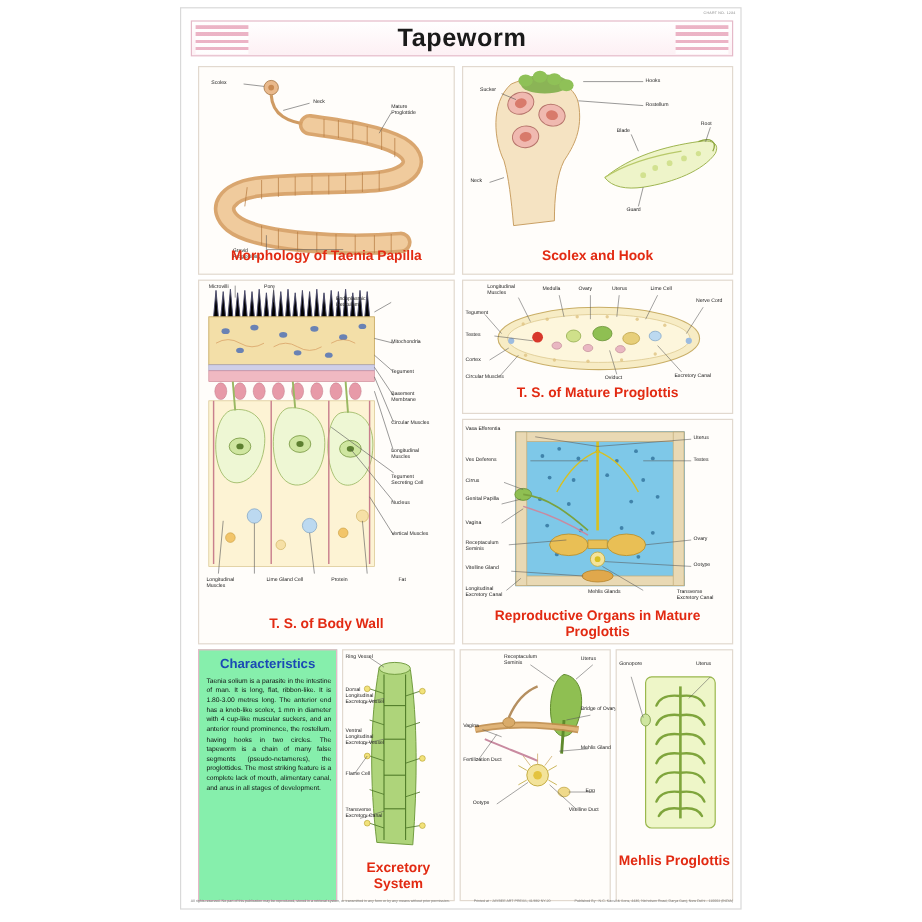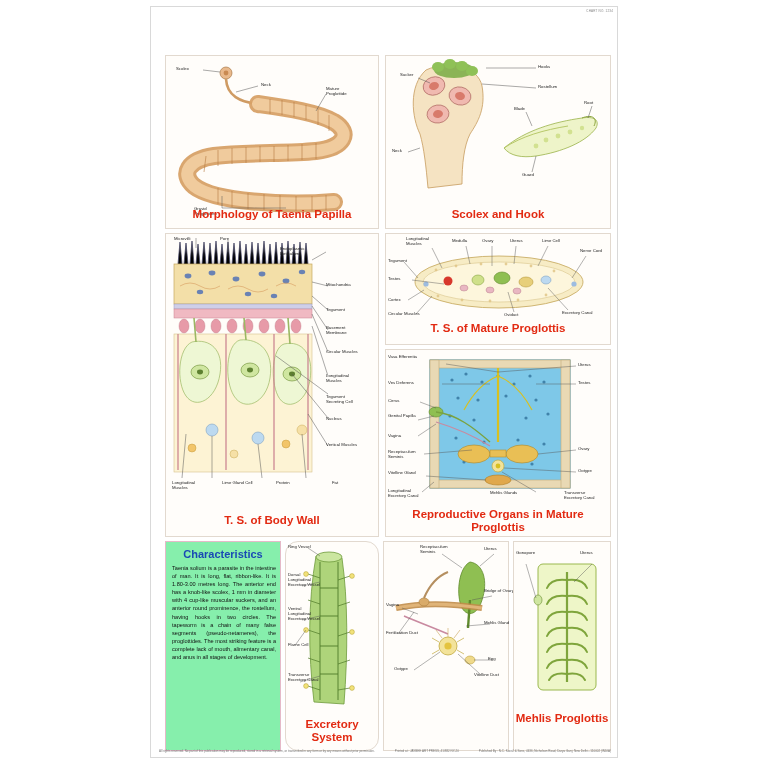--- a/index.html
+++ b/index.html
@@ -46,21 +46,21 @@
     position:absolute;font-size:4.3px;color:#222;line-height:5.2px;white-space:nowrap;
   }
   .lbl.w{white-space:normal;width:34px;}
   
   #p1{left:14px;top:48px;width:214px;height:174px;}
   #p2{left:234px;top:48px;width:226px;height:174px;}
   #p3{left:14px;top:226px;width:214px;height:304px;}
   #p4{left:234px;top:226px;width:226px;height:112px;}
   #p5{left:234px;top:342px;width:226px;height:188px;}
   #p6{left:14px;top:534px;width:116px;height:210px;background:#86efac;border-color:#e5b9c8;}
-  #p7{left:134px;top:534px;width:94px;height:210px;border-radius:13px;}
+  #p7{left:134px;top:534px;width:94px;height:210px;}
   #p8{left:232px;top:534px;width:126px;height:210px;}
   #p9{left:362px;top:534px;width:98px;height:210px;}
   
   .char-title{
     position:absolute;left:0;right:0;top:6px;text-align:center;
     color:#1a49b5;font-weight:bold;font-size:11px;
   }
   .char-body{
     position:absolute;left:6px;top:22px;width:104px;
     font-size:5.6px;line-height:8.1px;color:#111;text-align:justify;
@@ -72,20 +72,23 @@
   .footer .mid{text-align:center;}
   svg{position:absolute;left:0;top:0;overflow:visible;}
 </style>
 </head>
 <body>
 
 <div class="poster">
 
   <div class="corner-code">CHART NO. 1234</div>
 
+  <div class="title-bar">
+    <span class="title-text">Tapeworm</span>
+  </div>
 
   <div class="panel" id="p1">
     <svg width="214" height="160">
 
       <circle cx="60" cy="17" r="6" fill="#e9b98c" stroke="#a97846" stroke-width=".7"></circle>
       <circle cx="60" cy="17" r="2.4" fill="#c98a52"></circle>
 
       <path d="M60 23 C61 40 74 46 92 48" fill="none" stroke="#cf9b63" stroke-width="2.6"></path>
 
       <path d="M92 48 C120 52 150 56 168 66 C186 77 178 92 150 95 C120 98 80 96 48 100

